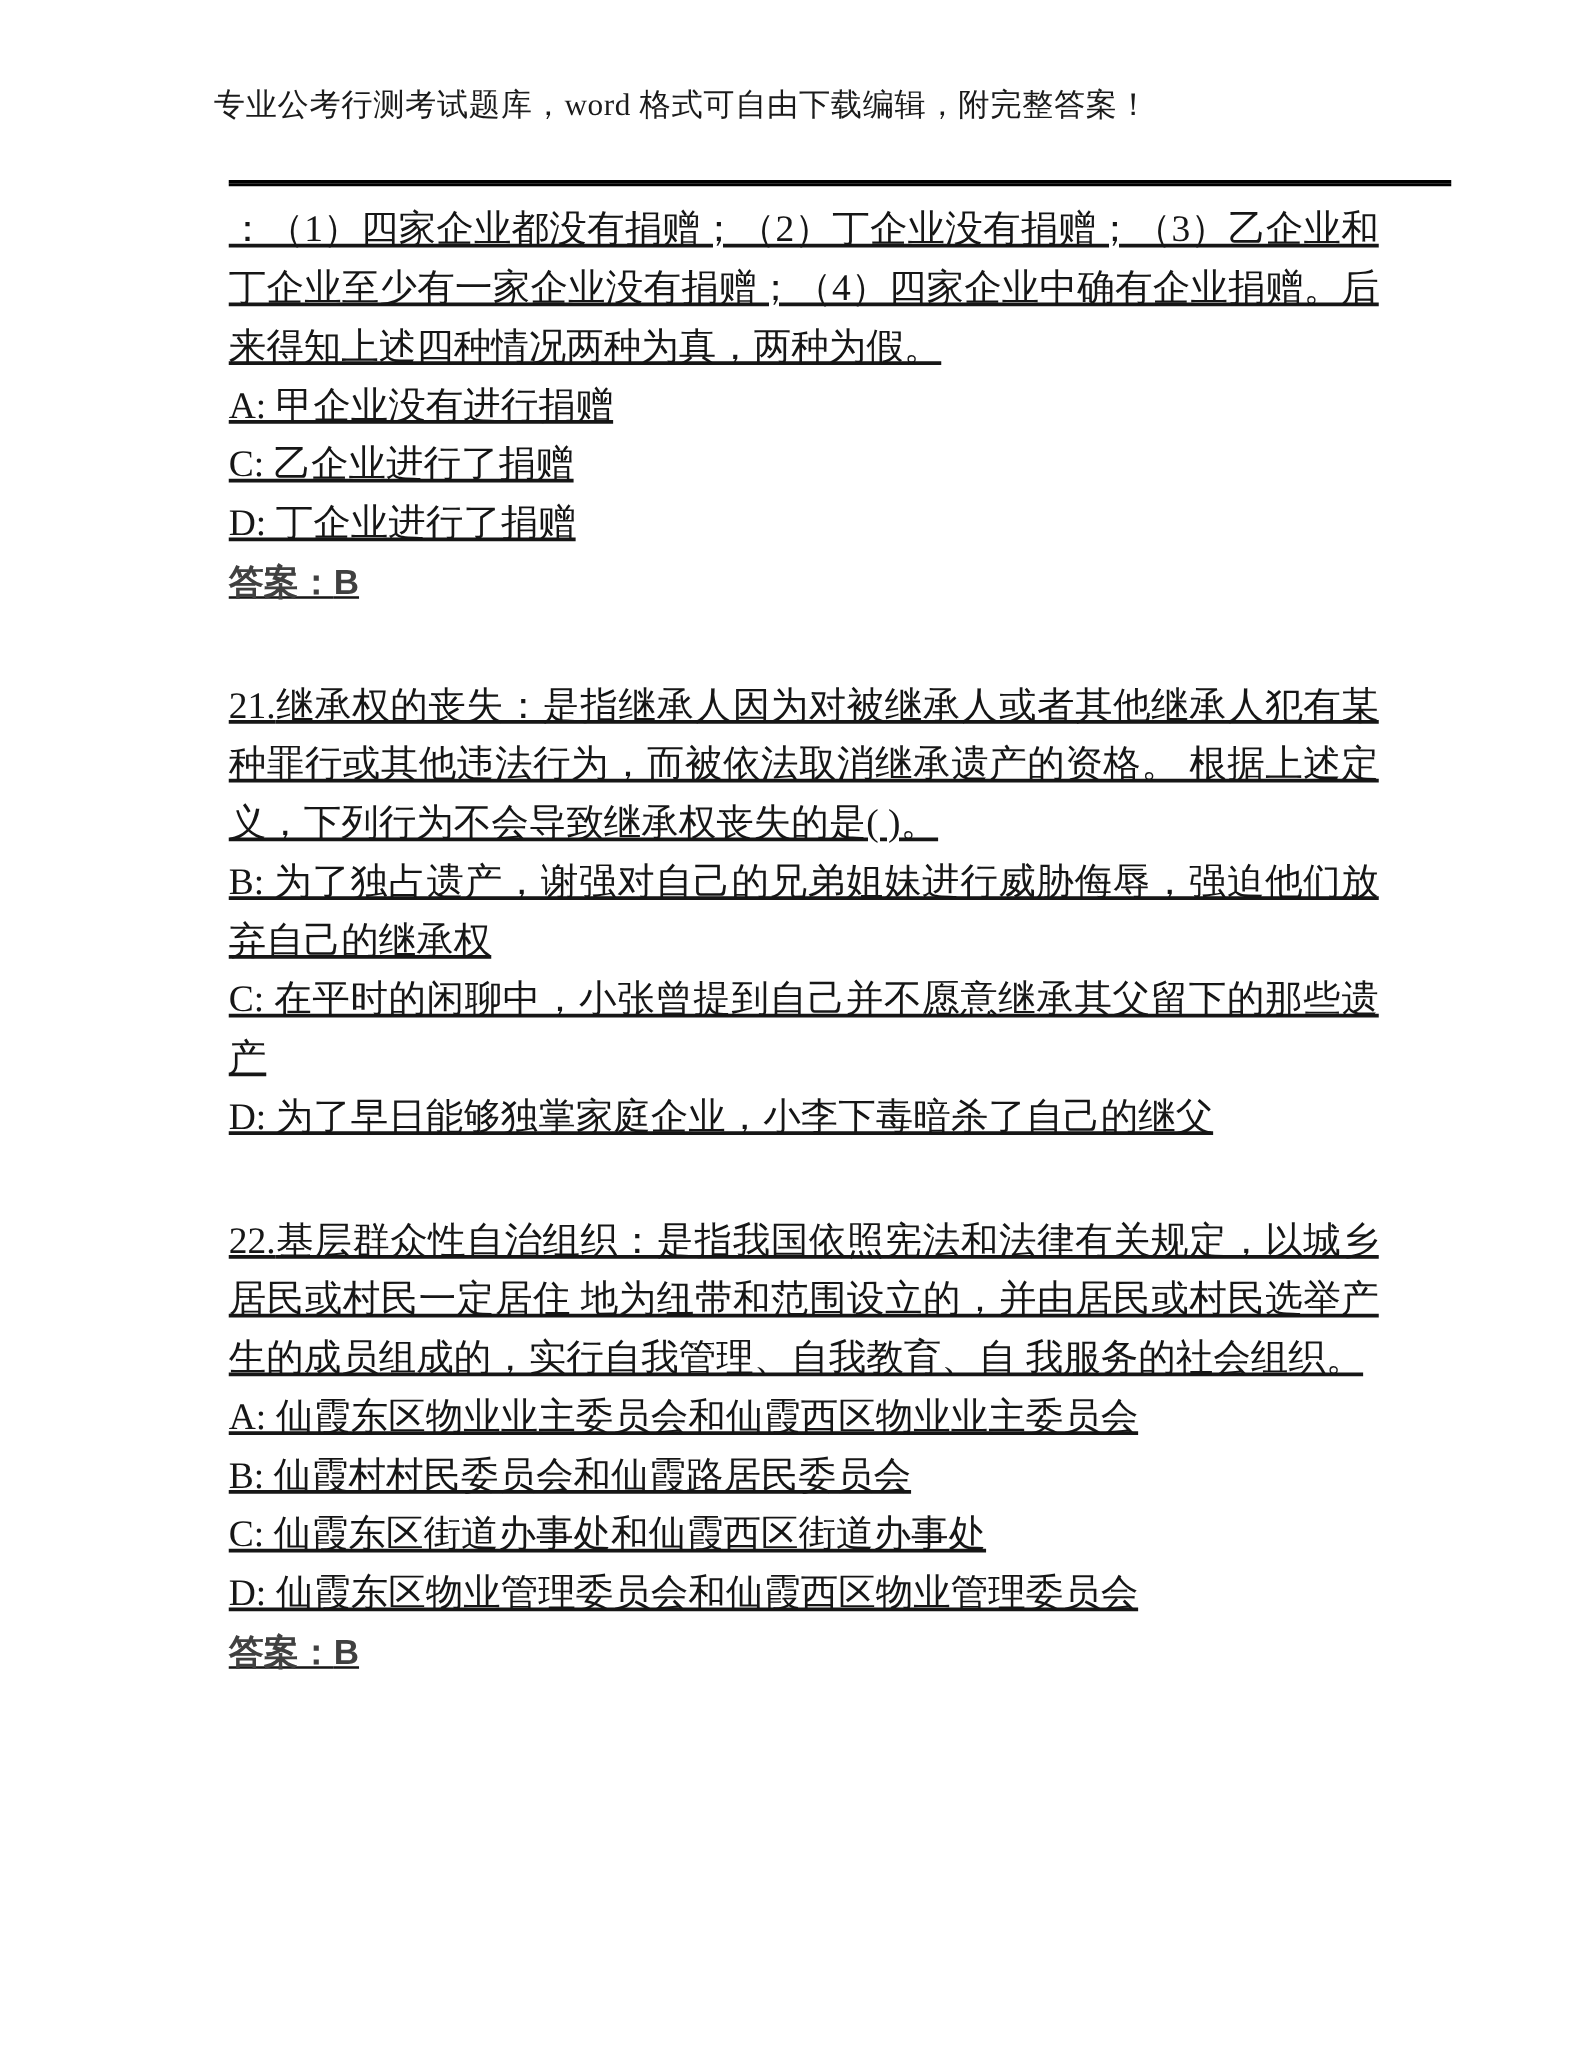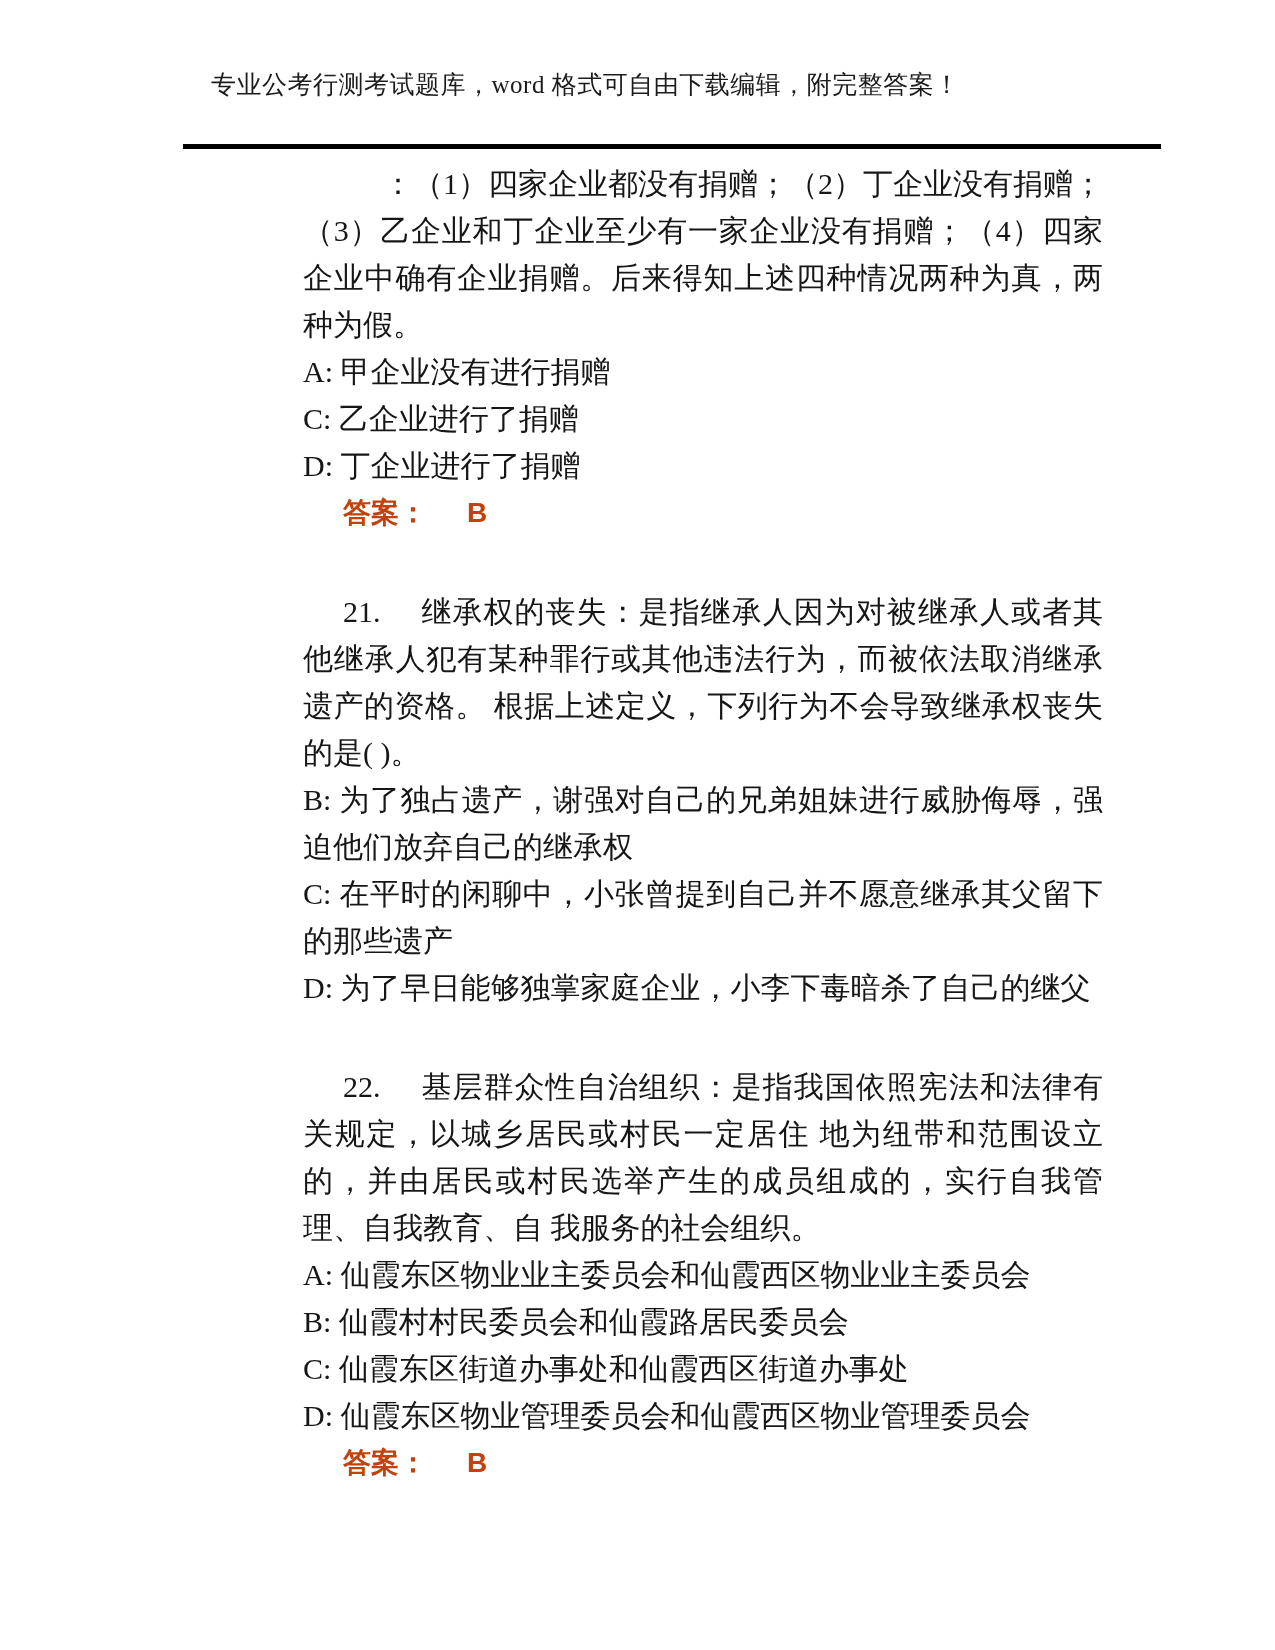--- a/index.html
+++ b/index.html
@@ -1,16 +1,16 @@
 <!DOCTYPE html>
 <html><head>
 <meta charset="utf-8">
 <style>
   html, body { margin: 0; padding: 0; background: #ffffff; }
-  * { box-sizing: border-box; padding-left: 40px; }
+  * { box-sizing: border-box; }
 
   .page {
     position: relative;
     width: 1275px;
     height: 1650px;
     background: #ffffff;
     overflow: hidden;
     font-family: "Liberation Serif", "DejaVu Serif", serif;
     color: #161616;
   }
@@ -39,35 +39,36 @@
   }
 
   .doc-content {
     position: absolute;
     left: 183px;
     top: 160px;
     width: 920px;
     font-size: 30px;
     line-height: 47px;
     text-align: justify;
+    text-decoration: underline;
   }
 
   .q-block { margin: 0; }
   .q-block + .q-block { margin-top: 52px; }
   .q-block p { margin: 0; }
 
   .q-stem { text-align: justify; }
   .q-option { text-align: justify; }
 
   .answer-line {
     font-family: "Liberation Sans", "DejaVu Sans", sans-serif;
     font-weight: 700;
     font-size: 28px;
     text-align: left;
-    color: #c2410c;
+    color: #404040;
   }
 </style>
 </head>
 <body>
 
 <div class="page">
 
   <div class="doc-header-text">专业公考行测考试题库，word 格式可自由下载编辑，附完整答案！</div>
 
   <div class="doc-header-rule"></div>

